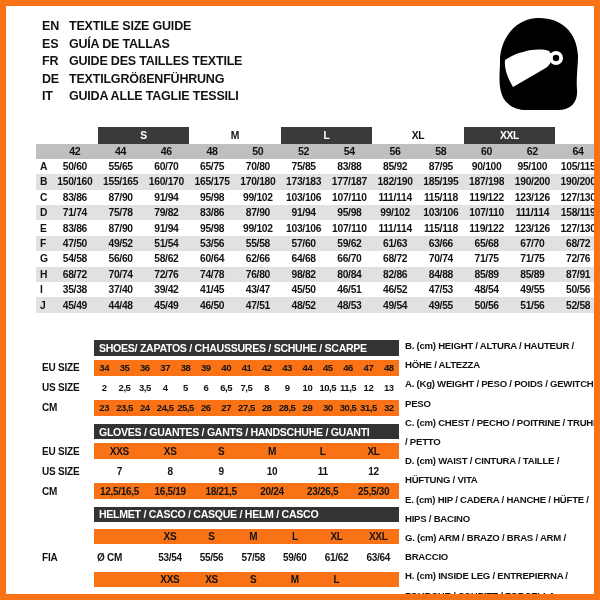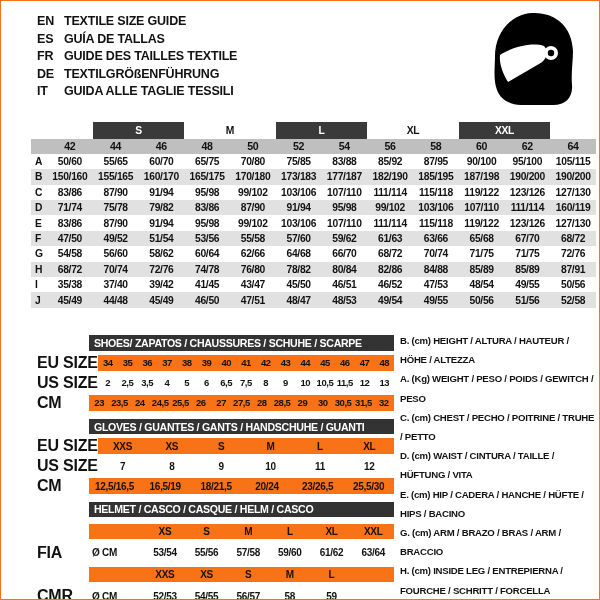--- a/index.html
+++ b/index.html
@@ -1,18 +1,18 @@
 <!DOCTYPE html>
 <html><head>
 <meta charset="utf-8">
 <style>
   html,body{margin:0;padding:0;background:#fff;}
   .page{
     position:relative;width:600px;height:600px;box-sizing:border-box;
-    background:#fff;border:1px solid #f97316;overflow:hidden;
+    background:#fff;border:6px solid #f97316;overflow:hidden;
     font-family:"Liberation Sans",sans-serif;font-weight:700;color:#121212;
     letter-spacing:-0.2px;
   }
   
   .lang-block{position:absolute;left:36px;top:12px;font-size:12.5px;line-height:17.5px;white-space:nowrap;}
   .lang-code{display:inline-block;width:27px;}
   
   .helmet-wrap{position:absolute;left:484px;top:8px;width:92px;height:100px;}
   
   .main-table{position:absolute;left:30px;top:121px;width:565px;border-collapse:collapse;table-layout:fixed;}
@@ -20,21 +20,21 @@
   .main-table tr.grp-row td{height:16.5px;}
   .grp{font-size:11px;}
   .grp.dark{background:#3a3a3a;color:#fff;}
   .num-row td{background:#bfbfbf;font-size:10.6px;}
   tr.alt td{background:#e1e1e1;}
   .main-table td.letter{text-align:left;padding-left:4px;}
   
   .subs{position:absolute;left:36px;top:334px;width:357px;}
   .sub{margin-bottom:8px;}
   .srow{display:flex;height:15.9px;margin-bottom:4px;align-items:stretch;}
-  .slabel{flex:0 0 52px;font-size:16px;display:flex;align-items:center;white-space:nowrap;}
+  .slabel{flex:0 0 52px;font-size:10px;display:flex;align-items:center;white-space:nowrap;}
   .stitle{flex:1;background:#333;color:#fff;font-size:10.6px;display:flex;align-items:center;padding-left:5px;white-space:nowrap;letter-spacing:-0.3px;}
   .scells{flex:1;display:flex;}
   .scells.shaded{background:#f97316;}
   .scell{flex:1;display:flex;align-items:center;justify-content:center;font-size:10px;white-space:nowrap;letter-spacing:-0.3px;}
   .sub-shoes .scell{font-size:9.5px;letter-spacing:-0.45px;}
   .sub-helmet .srow{height:14.7px;margin-bottom:7px;}
   .sub-helmet .scell:first-child{flex:1.25;justify-content:flex-start;padding-left:3px;}
   
   .legend{position:absolute;left:399px;top:330px;width:197px;font-size:9.6px;letter-spacing:-0.25px;}
   .legend-item{line-height:19.2px;}
@@ -164,21 +164,21 @@
           <td class="val">75/78</td>
           <td class="val">79/82</td>
           <td class="val">83/86</td>
           <td class="val">87/90</td>
           <td class="val">91/94</td>
           <td class="val">95/98</td>
           <td class="val">99/102</td>
           <td class="val">103/106</td>
           <td class="val">107/110</td>
           <td class="val">111/114</td>
-          <td class="val">160/119</td>
+          <td class="val">158/119</td>
         </tr>
         <tr>
           <td class="letter">E</td>
           <td class="val">83/86</td>
           <td class="val">87/90</td>
           <td class="val">91/94</td>
           <td class="val">95/98</td>
           <td class="val">99/102</td>
           <td class="val">103/106</td>
           <td class="val">107/110</td>
@@ -218,21 +218,21 @@
           <td class="val">71/75</td>
           <td class="val">72/76</td>
         </tr>
         <tr class="alt">
           <td class="letter">H</td>
           <td class="val">68/72</td>
           <td class="val">70/74</td>
           <td class="val">72/76</td>
           <td class="val">74/78</td>
           <td class="val">76/80</td>
-          <td class="val">78/82</td>
+          <td class="val">98/82</td>
           <td class="val">80/84</td>
           <td class="val">82/86</td>
           <td class="val">84/88</td>
           <td class="val">85/89</td>
           <td class="val">85/89</td>
           <td class="val">87/91</td>
         </tr>
         <tr>
           <td class="letter">I</td>
           <td class="val">35/38</td>
@@ -248,21 +248,21 @@
           <td class="val">49/55</td>
           <td class="val">50/56</td>
         </tr>
         <tr class="alt">
           <td class="letter">J</td>
           <td class="val">45/49</td>
           <td class="val">44/48</td>
           <td class="val">45/49</td>
           <td class="val">46/50</td>
           <td class="val">47/51</td>
-          <td class="val">48/47</td>
+          <td class="val">48/52</td>
           <td class="val">48/53</td>
           <td class="val">49/54</td>
           <td class="val">49/55</td>
           <td class="val">50/56</td>
           <td class="val">51/56</td>
           <td class="val">52/58</td>
         </tr>
       </tbody>
   </table>
 

